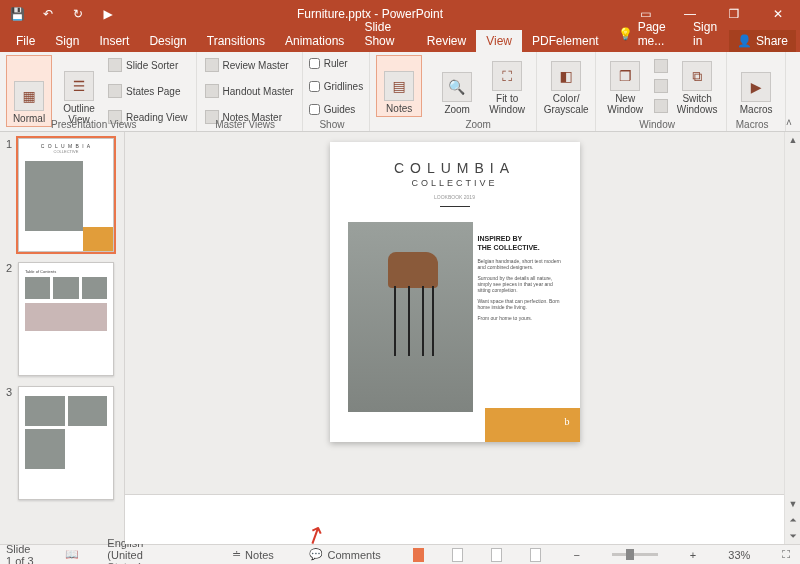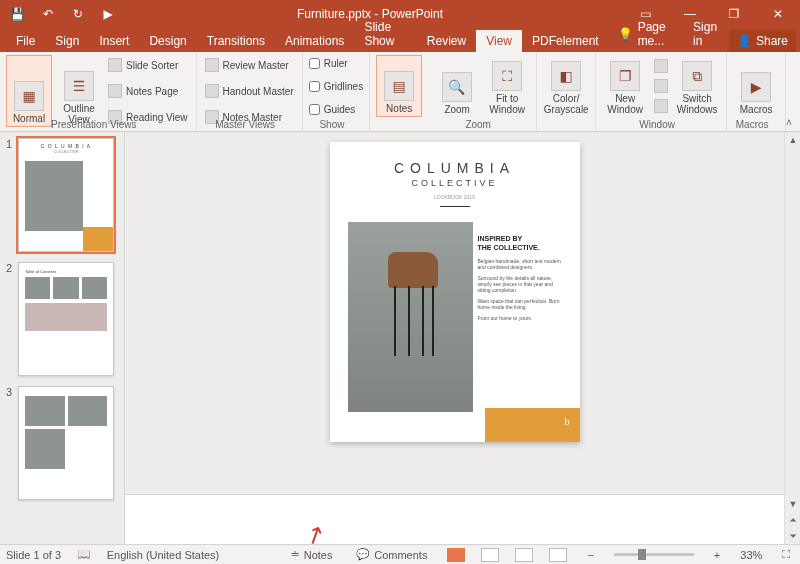--- a/index.html
+++ b/index.html
@@ -68,21 +68,21 @@
 .slide .s-band::after{ content:"b"; position:absolute; right:10px; top:8px; color:#fff; font-size:10px; font-family:serif;}
 .vscroll { width:16px; background:#eeedeb; border-left:1px solid #e0dfdd; position:relative; }
 .vscroll .arrow { position:absolute; left:0; width:16px; height:16px; display:flex; align-items:center; justify-content:center; font-size:9px; color:#666; cursor:pointer; }
 .vscroll .arrow.up{ top:0;} .vscroll .arrow.dn{ bottom:32px;}
 .vscroll .navup{ bottom:16px;} .vscroll .navdn{ bottom:0;}
 
 .notes-pane { height: 50px; border-top:1px solid #d6d4d2; background:#fff; padding:4px 8px; position:relative; }
 .notes-pane .hint { color:#888; font-size:12px; border:2px solid #d73a2a; padding:2px 8px; display:inline-block; }
 .notes-pane .arrow-anno{ position:absolute; left:180px; top:26px; color:#d73a2a; font-size:24px; transform:rotate(-25deg);}
 
-.statusbar { height:20px; background:#f3f2f1; border-top:1px solid #d6d4d2; display:flex; align-items:center; font-size:11px; color:#555; padding:0 6px; gap:16px; }
+.statusbar { height:20px; background:#f3f2f1; border-top:1px solid #d6d4d2; display:flex; align-items:center; font-size:11px; color:#555; padding:0 6px; gap:28px; }
 .statusbar .flex { flex:1; }
 .sb-btn { display:flex; align-items:center; gap:4px; cursor:pointer; padding:0 4px;}
 .viewbtn { width:18px; height:14px; border:1px solid #bbb; background:#fff; cursor:pointer; }
 .viewbtn.active{ background:#e9754a; border-color:#e9754a;}
 .zoom-slider { width:80px; height:3px; background:#c8c6c4; position:relative; }
 .zoom-slider .knob { position:absolute; left:30%; top:-4px; width:8px; height:11px; background:#888; }
 </style>
 </head>
 <body>
 
@@ -136,21 +136,21 @@
           <div class="icn">☰</div>
           <div class="lbl">Outline View</div>
         </div>
       <div class="smallcol">
         <div class="smallitem">
             <span class="sicn"></span>
             <span>Slide Sorter</span>
           </div>
         <div class="smallitem">
             <span class="sicn"></span>
-            <span>Notes Page</span>
+            <span>States Page</span>
           </div>
         <div class="smallitem">
             <span class="sicn"></span>
             <span>Reading View</span>
           </div>
       </div>
     </div>
     <div class="g-label">Presentation Views</div>
   </div>
 

